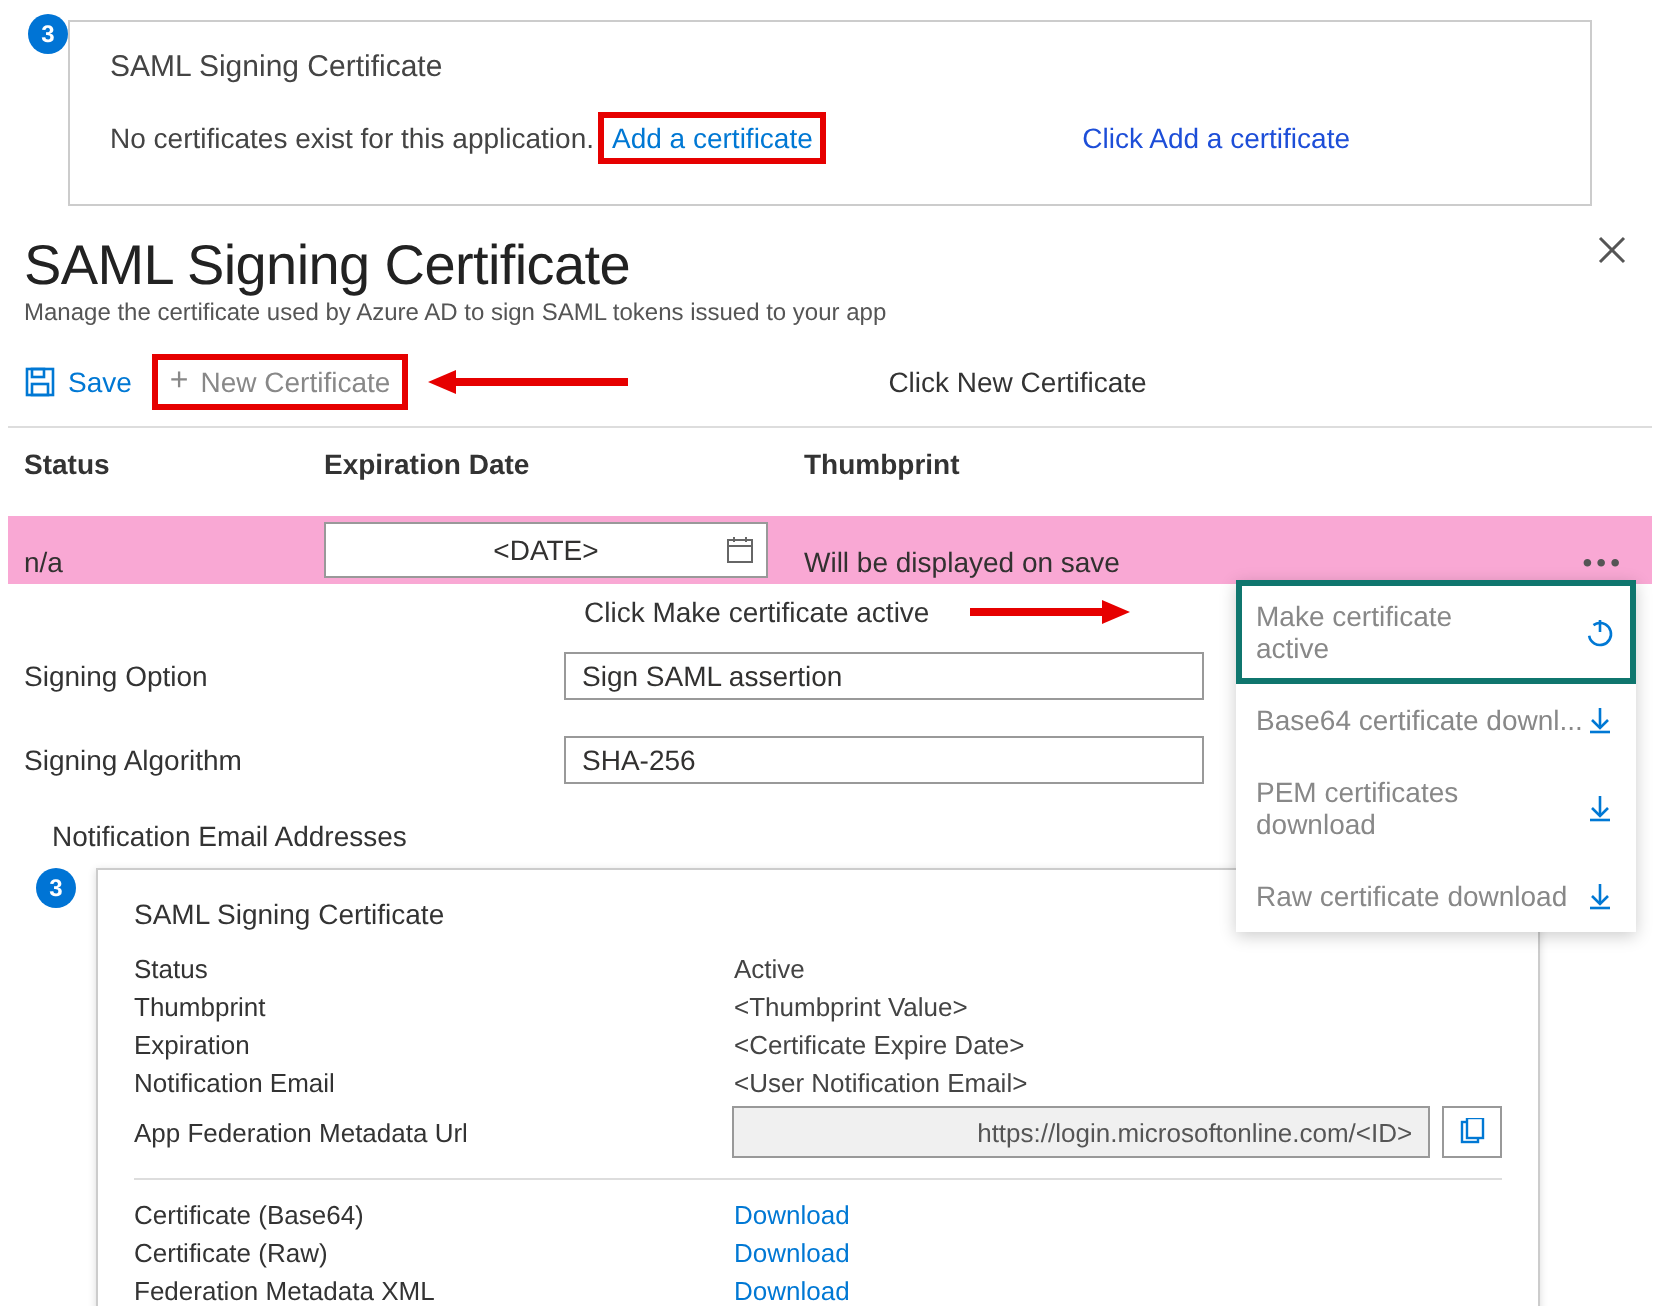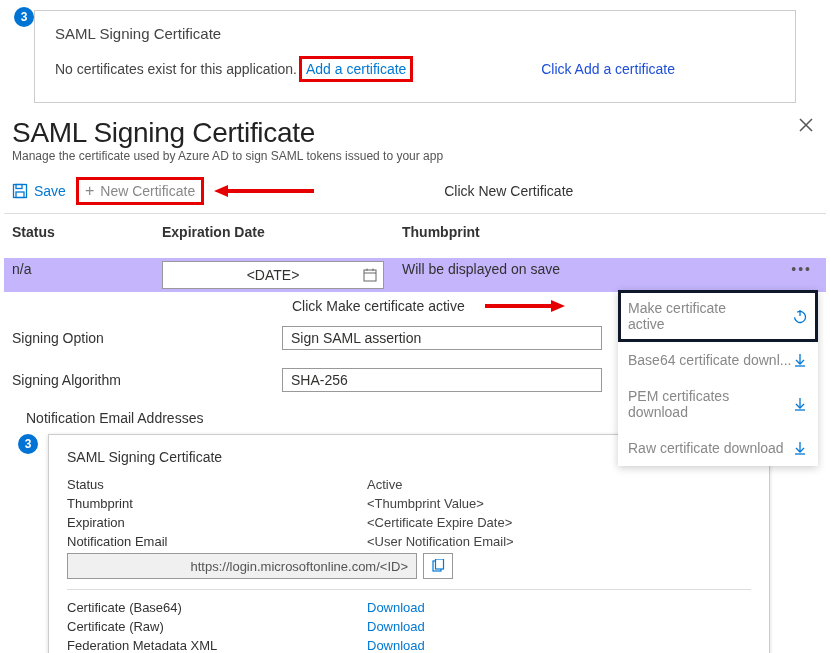--- a/index.html
+++ b/index.html
@@ -33,30 +33,30 @@
 .arrow-right { width: 80px; height: 12px; }
 
 
 .thead-row { display: flex; padding: 10px 8px 18px 8px; }
 .th { font-weight: 600; color: #333; }
 .col-status { width: 150px; flex-shrink: 0; }
 .col-exp { width: 240px; flex-shrink: 0; }
 .col-thumb { flex: 1; }
 
 
-.trow { display: flex; align-items: flex-start; background: #c4b5fd; padding: 3px 8px; }
+.trow { display: flex; align-items: flex-end; background: #f9a8d4; padding: 3px 8px; }
 .date-input { border: 1px solid #999; background: #fff; height: 28px; display: flex; align-items: center; padding: 0 8px; width: 222px; position: relative; }
 .date-input .cal { position: absolute; right: 6px; color: #666; }
 .more-dots { margin-left: auto; color: #555; letter-spacing: 2px; padding-right: 6px; cursor: pointer; }
 
 
 .menuwrap { position: relative; height: 0; }
 .ctxmenu { position: absolute; right: 8px; top: -2px; width: 200px; background: #fff; box-shadow: 0 2px 8px rgba(0,0,0,0.2); z-index: 5; }
 .ctxitem { display: flex; align-items: center; padding: 10px 10px; color: #888; cursor: pointer; }
-.ctxitem.active-item { border: 3px solid #0f172a; padding: 7px 7px; gap: 45px; }
+.ctxitem.active-item { border: 3px solid #0f766e; padding: 7px 7px; gap: 45px; }
 .ctxicon { margin-left: auto; color: #0078d4; }
 
 
 .annot-row { display: flex; align-items: center; padding: 6px 8px; }
 .annot-row .label { margin-left: 280px; color: #333; }
 
 
 .formrow { display: flex; align-items: center; padding: 6px 8px; }
 .formlabel { width: 270px; color: #333; flex-shrink: 0; }
 .select { border: 1px solid #999; height: 24px; display: flex; align-items: center; padding: 0 8px; width: 320px; background: #fff; }
@@ -247,20 +247,21 @@
         </div>
       <div class="card-row">
           <div class="k">Expiration</div>
           <div class="v">&lt;Certificate Expire Date&gt;</div>
         </div>
       <div class="card-row">
           <div class="k">Notification Email</div>
           <div class="v">&lt;User Notification Email&gt;</div>
         </div>
       <div class="metarow">
+        <div class="k">App Federation Metadata Url</div>
         <div class="meta-input">
             <span>https://login.microsoftonline.com/&lt;ID&gt;</span>
           </div>
         <div class="copy-btn">
           <span>
             <svg width="14" height="14" viewBox="0 0 14 14">
                 <rect x="2" y="2" width="8" height="10" fill="none" stroke="#0078d4" stroke-width="1.2"></rect>
                 <rect x="4.5" y="0" width="8" height="10" fill="#fff" stroke="#0078d4" stroke-width="1.2"></rect>
               </svg>
           </span>

